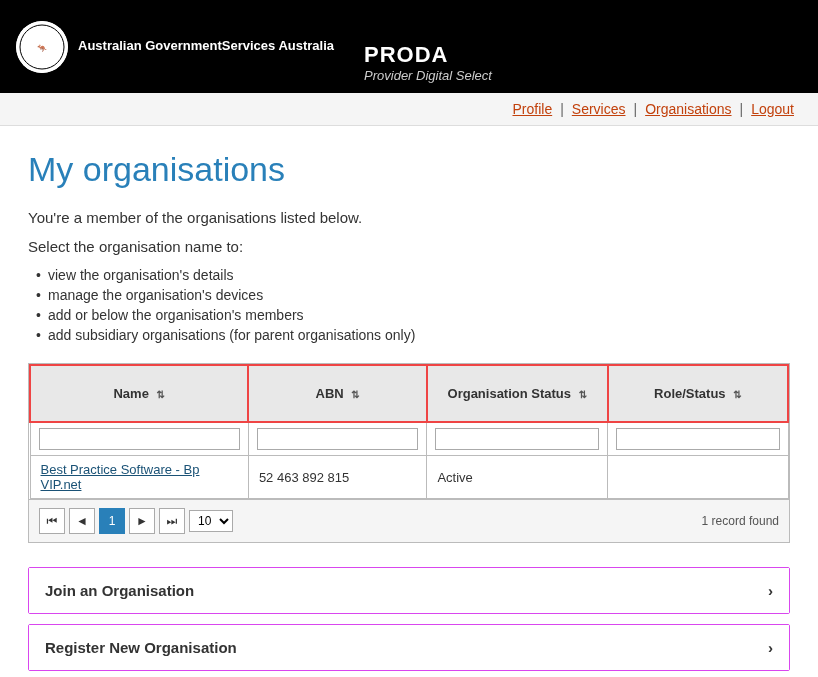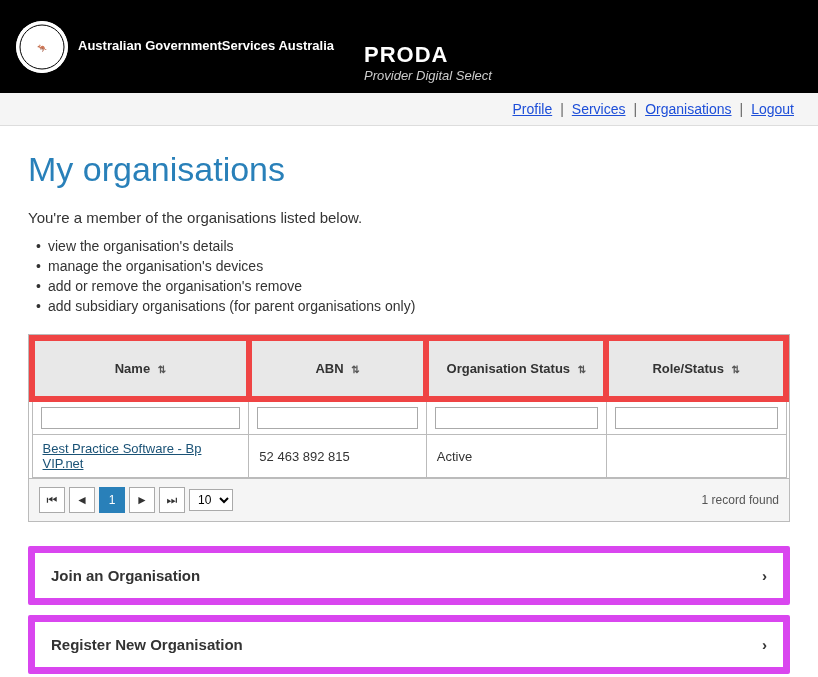--- a/index.html
+++ b/index.html
@@ -48,21 +48,21 @@
     .nav-bar {
       background: #f5f5f5;
       border-bottom: 1px solid #ddd;
       display: flex;
       justify-content: flex-end;
       align-items: center;
       padding: 8px 16px;
       gap: 0;
     }
     .nav-bar a {
-      color: #1d4ed8;
+      color: #c2410c;
       text-decoration: underline;
       font-size: 14px;
       cursor: pointer;
       padding: 0 8px;
     }
     .nav-bar .nav-separator {
       color: #666;
       font-size: 14px;
     }
 
@@ -105,21 +105,21 @@
       border: 1px solid #bbb;
       margin-bottom: 24px;
       overflow: hidden;
     }
     .org-table {
       width: 100%;
       border-collapse: collapse;
     }
     .org-table th {
       background: #e8e8e8;
-      border: 6px solid #ef4444;
+      border: 2px solid #ef4444;
       padding: 20px 10px;
       text-align: center;
       font-size: 13px;
       font-weight: bold;
     }
     .org-table th .sort-icon {
       font-size: 10px;
       color: #555;
       margin-left: 4px;
     }
@@ -186,21 +186,21 @@
       background: #fff;
       cursor: pointer;
     }
     .pagination-info {
       font-size: 12px;
       color: #555;
     }
 
     
     .accordion-item {
-      border: 7px solid #d946ef;
+      border: 1px solid #d946ef;
       margin-bottom: 10px;
       border-radius: 2px;
     }
     .accordion-header {
       display: flex;
       align-items: center;
       justify-content: space-between;
       padding: 14px 16px;
       background: #fff;
       cursor: pointer;
@@ -264,24 +264,25 @@
   <span class="nav-separator">|</span>
   <a>Logout</a>
 </div>
 
 <div class="main">
 
   <h1 class="page-title">My organisations</h1>
 
   <div class="info-box">
     <p>You're a member of the organisations listed below.</p>
+    <p>Select the organisation name to:</p>
     <ul id="bullet-list">
         <li>view the organisation's details</li>
         <li>manage the organisation's devices</li>
-        <li>add or remove the organisation's remove</li>
+        <li>add or below the organisation's members</li>
         <li>add subsidiary organisations (for parent organisations only)</li>
       </ul>
   </div>
 
   <div class="org-table-wrapper">
     <table class="org-table">
       <thead>
         <tr>
           <th>
             <span>Name</span>

